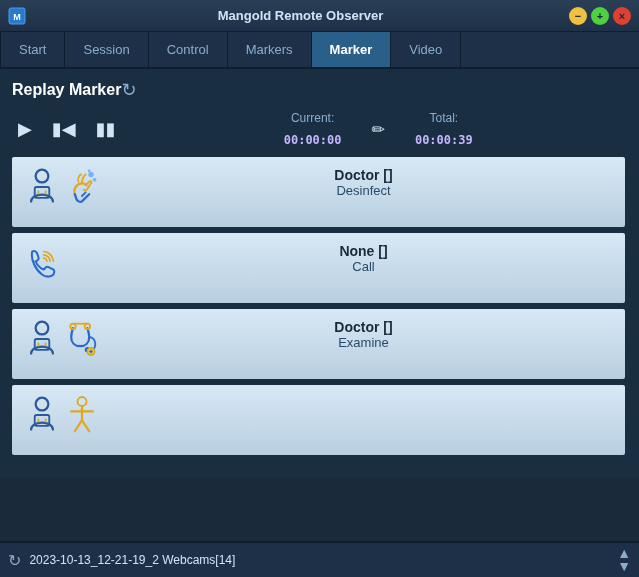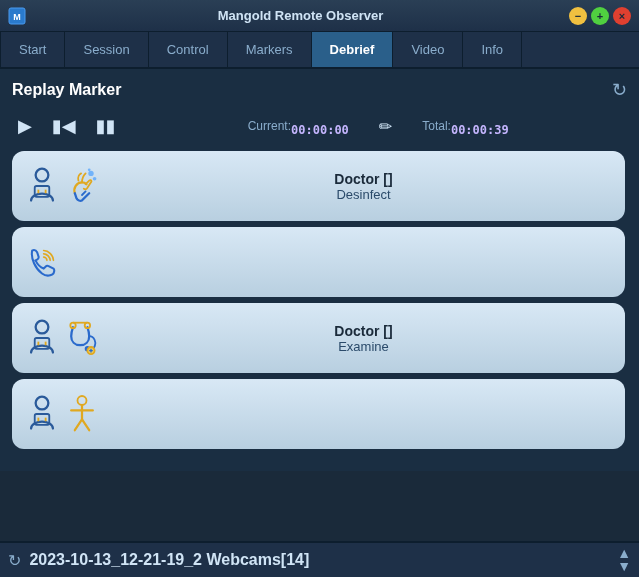--- a/index.html
+++ b/index.html
@@ -80,21 +80,21 @@
     
     .main-content {
       background: #1a2e42;
       padding: 10px 12px;
     }
 
     
     .section-header {
       display: flex;
       align-items: center;
-      justify-content: space-between;
+      justify-content: flex-start;
       margin-bottom: 10px;
     }
     .section-title {
       color: #ffffff;
       font-size: 16px;
       font-weight: 700;
     }
     .refresh-btn {
       background: transparent;
       border: none;
@@ -120,21 +120,21 @@
     }
     .time-display {
       flex: 1;
       display: flex;
       justify-content: center;
       gap: 30px;
       align-items: center;
     }
     .time-group {
       display: flex;
-      flex-direction: row;
+      flex-direction: column;
       align-items: center;
     }
     .time-label {
       color: #8aadcc;
       font-size: 12px;
     }
     .time-value {
       color: #c4b5fd;
       font-size: 12px;
       font-weight: 600;
@@ -165,25 +165,25 @@
     }
     .marker-list::-webkit-scrollbar-track {
       background: #1a2e42;
     }
     .marker-list::-webkit-scrollbar-thumb {
       background: #5a7a9a;
       border-radius: 3px;
     }
     .marker-item {
       background: linear-gradient(to bottom, #d8e8f5, #b8cfe0);
-      border-radius: 12px;
+      border-radius: 2px;
       margin-bottom: 6px;
       padding: 10px 12px;
       display: flex;
-      align-items: center;
+      align-items: flex-start;
       gap: 10px;
       min-height: 70px;
     }
     .marker-icons {
       display: flex;
       align-items: center;
       gap: 4px;
       min-width: 80px;
     }
     .marker-text {
@@ -217,23 +217,22 @@
       left: 0;
       right: 0;
     }
     .status-refresh {
       color: #8aadcc;
       font-size: 16px;
       cursor: pointer;
     }
     .status-text {
       color: #d0e4f5;
-      font-size: 16px;
+      font-size: 12px;
       flex: 1;
-      font-weight: bold;
     }
     .status-arrows {
       color: #8aadcc;
       font-size: 14px;
       cursor: pointer;
       display: flex;
       flex-direction: column;
       line-height: 0.9;
     }
   </style>
@@ -254,23 +253,22 @@
     <button class="title-btn title-btn-close">×</button>
   </div>
 </div>
 
 <div class="tab-bar">
 
 <button class="tab">Start</button>
     <button class="tab">Session</button>
     <button class="tab">Control</button>
     <button class="tab">Markers</button>
-    <button class="tab active">Debrief</button>
+    <button class="tab active">Marker</button>
     <button class="tab">Video</button>
-    <button class="tab">Info</button>
   </div>
 
 <div class="main-content">
   <div class="section-header">
     <span class="section-title">Replay Marker</span>
     <button class="refresh-btn">↻</button>
   </div>
 
   <div class="transport-bar">
     <button class="transport-btn">▶</button>
@@ -320,20 +318,24 @@
         </div>
         <div class="marker-item">
           <div class="marker-icons">
             <svg class="svg-icon" viewBox="0 0 44 44" fill="none" xmlns="http://www.w3.org/2000/svg">
     <path d="M10 8 C10 8 14 6 16 10 L18 16 C18 16 18 18 16 19 L14 20 C14 20 18 28 24 30 L26 28 C26 28 28 26 30 27 L36 30 C36 30 38 32 36 36 C36 36 30 42 22 36 C14 30 8 18 10 8Z" stroke="#2a6acc" stroke-width="2.5" fill="none" stroke-linecap="round"></path>
     <path d="M24 8 C30 8 36 14 36 20" stroke="#e0a820" stroke-width="2" stroke-linecap="round" fill="none"></path>
     <path d="M24 12 C28 12 32 16 32 20" stroke="#e0a820" stroke-width="2" stroke-linecap="round" fill="none"></path>
     <path d="M24 16 C26 16 28 18 28 20" stroke="#e0a820" stroke-width="2" stroke-linecap="round" fill="none"></path>
   </svg>
           </div>
+          <div class="marker-text">
+            <div class="marker-label">None  []</div>
+            <div class="marker-sublabel">Call</div>
+          </div>
         </div>
         <div class="marker-item">
           <div class="marker-icons">
             <svg class="svg-icon" viewBox="0 0 36 44" fill="none" xmlns="http://www.w3.org/2000/svg">
     <circle cx="18" cy="10" r="7" stroke="#2a5a9a" stroke-width="2.5" fill="none"></circle>
     <path d="M6 38 C6 28 30 28 30 38" stroke="#2a5a9a" stroke-width="2.5" fill="none" stroke-linecap="round"></path>
     <rect x="10" y="22" width="16" height="12" rx="2" stroke="#2a5a9a" stroke-width="2" fill="none"></rect>
     <line x1="14" y1="26" x2="14" y2="30" stroke="#e0a820" stroke-width="2"></line>
     <line x1="22" y1="26" x2="22" y2="30" stroke="#e0a820" stroke-width="2"></line>
   </svg>

